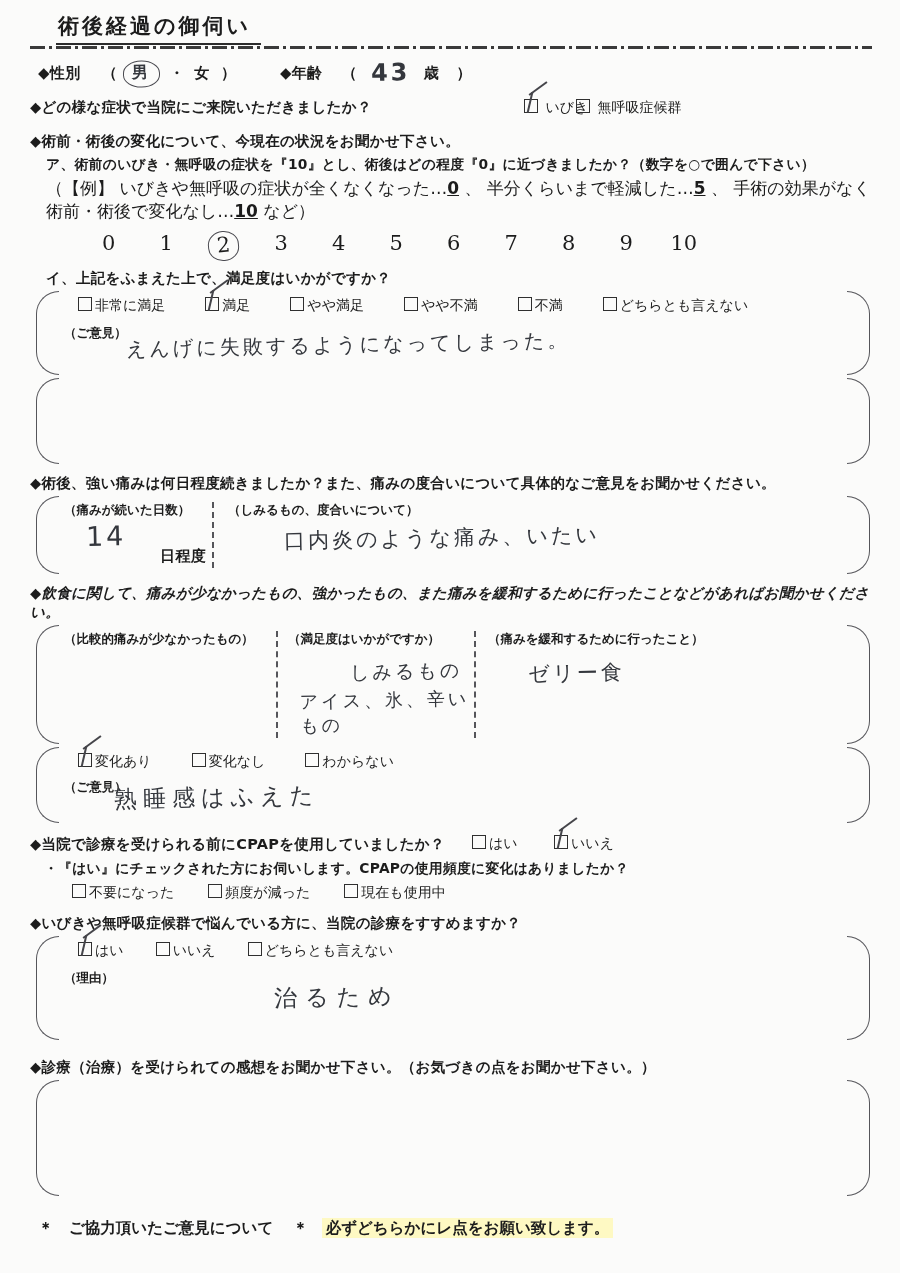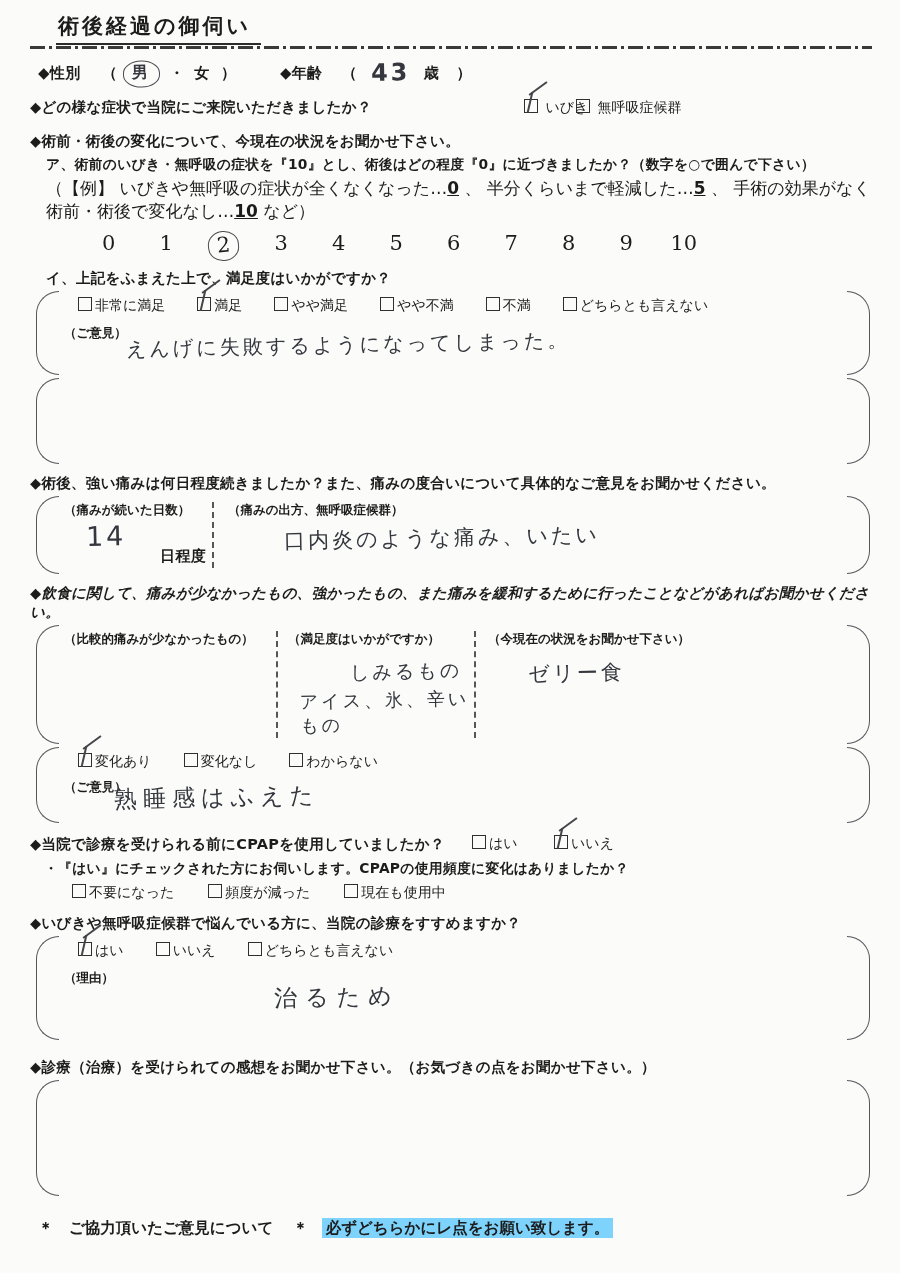--- a/index.html
+++ b/index.html
@@ -35,26 +35,26 @@
   
   .hw { font-family:"DejaVu Sans",sans-serif; color:#34373d; letter-spacing:3px;
         transform:rotate(-1.2deg); transform-origin:left center; }
   
   .abox { position:relative; margin:3px 2px 0 6px; padding:6px 36px 6px 28px; box-sizing:border-box; }
   .abox::before { content:""; position:absolute; left:0; top:0; bottom:0; width:22px;
         border:1.7px solid #55555a; border-right:none; border-radius:26px 0 0 26px; }
   .abox::after  { content:""; position:absolute; right:0; top:0; bottom:0; width:22px;
         border:1.7px solid #55555a; border-left:none; border-radius:0 26px 26px 0; }
   .lbl-paren { font-size:12.5px; font-weight:600; }
-  .opts-row { display:flex; gap:32px; margin-left:14px; }
+  .opts-row { display:flex; gap:40px; margin-left:14px; }
   .scale { display:flex; padding-left:50px; margin-top:8px; }
   .scale span.numcell { width:57.5px; text-align:center; font-size:21px;
         font-family:"DejaVu Serif","Liberation Serif",serif; }
   .vdash { border-left:2px dashed #55555a; }
-  .highlight { background:#7dd3fc; padding:1px 4px; }
+  .highlight { background:#fef9c3; padding:1px 4px; }
 </style>
 </head>
 <body>
 
 <div class="page">
 
   
   <div class="title">術後経過の御伺い</div>
   <div class="divider"></div>
 
@@ -128,39 +128,39 @@
 
   
   <div class="q" style="margin-top:10px;">◆術後、強い痛みは何日程度続きましたか？また、痛みの度合いについて具体的なご意見をお聞かせください。</div>
   <div class="abox" style="min-height:78px; display:flex;">
     <div style="width:148px; position:relative;">
       <div class="lbl-paren">（痛みが続いた日数）</div>
       <div class="hw" style="font-size:27px; margin:2px 0 0 22px; display:inline-block;">14</div>
       <div class="q" style="position:absolute; right:6px; bottom:2px; font-size:15px; font-weight:700;">日程度</div>
     </div>
     <div class="vdash" style="flex:1; padding-left:14px;">
-      <div class="lbl-paren">（痛みの出方、無呼吸症候群）</div>
+      <div class="lbl-paren">（しみるもの、度合いについて）</div>
       <div class="hw" style="font-size:21px; margin:8px 0 0 56px;">口内炎のような痛み、いたい</div>
     </div>
   </div>
 
   
   <div class="q" style="margin-top:10px;font-style:italic;">◆飲食に関して、痛みが少なかったもの、強かったもの、また痛みを緩和するために行ったことなどがあればお聞かせください。</div>
   <div class="abox" style="min-height:80px; display:flex;">
     <div style="width:212px;">
       <div class="lbl-paren">（比較的痛みが少なかったもの）</div>
       <div class="hw"></div>
     </div>
     <div class="vdash" style="width:198px; padding-left:10px; box-sizing:border-box;">
       <div class="lbl-paren">（満足度はいかがですか）</div>
       <div class="hw" style="font-size:19px; margin:12px 0 0 62px;">しみるもの</div>
       <div class="hw" style="font-size:18px; margin:4px 0 0 12px;">アイス、氷、辛いもの</div>
     </div>
     <div class="vdash" style="flex:1; padding-left:12px;">
-      <div class="lbl-paren">（今現在の状況をお聞かせ下さい）</div>
+      <div class="lbl-paren">（痛みを緩和するために行ったこと）</div>
       <div class="hw" style="font-size:21px; margin:12px 0 0 40px;">ゼリー食</div>
     </div>
   </div>
 
   
   <div class="abox" style="min-height:76px;">
     <div class="opts-row">
       <span class="opt"><span class="cb checked"></span><span>変化あり</span></span>
       <span class="opt"><span class="cb"></span><span>変化なし</span></span>
       <span class="opt"><span class="cb"></span><span>わからない</span></span>

